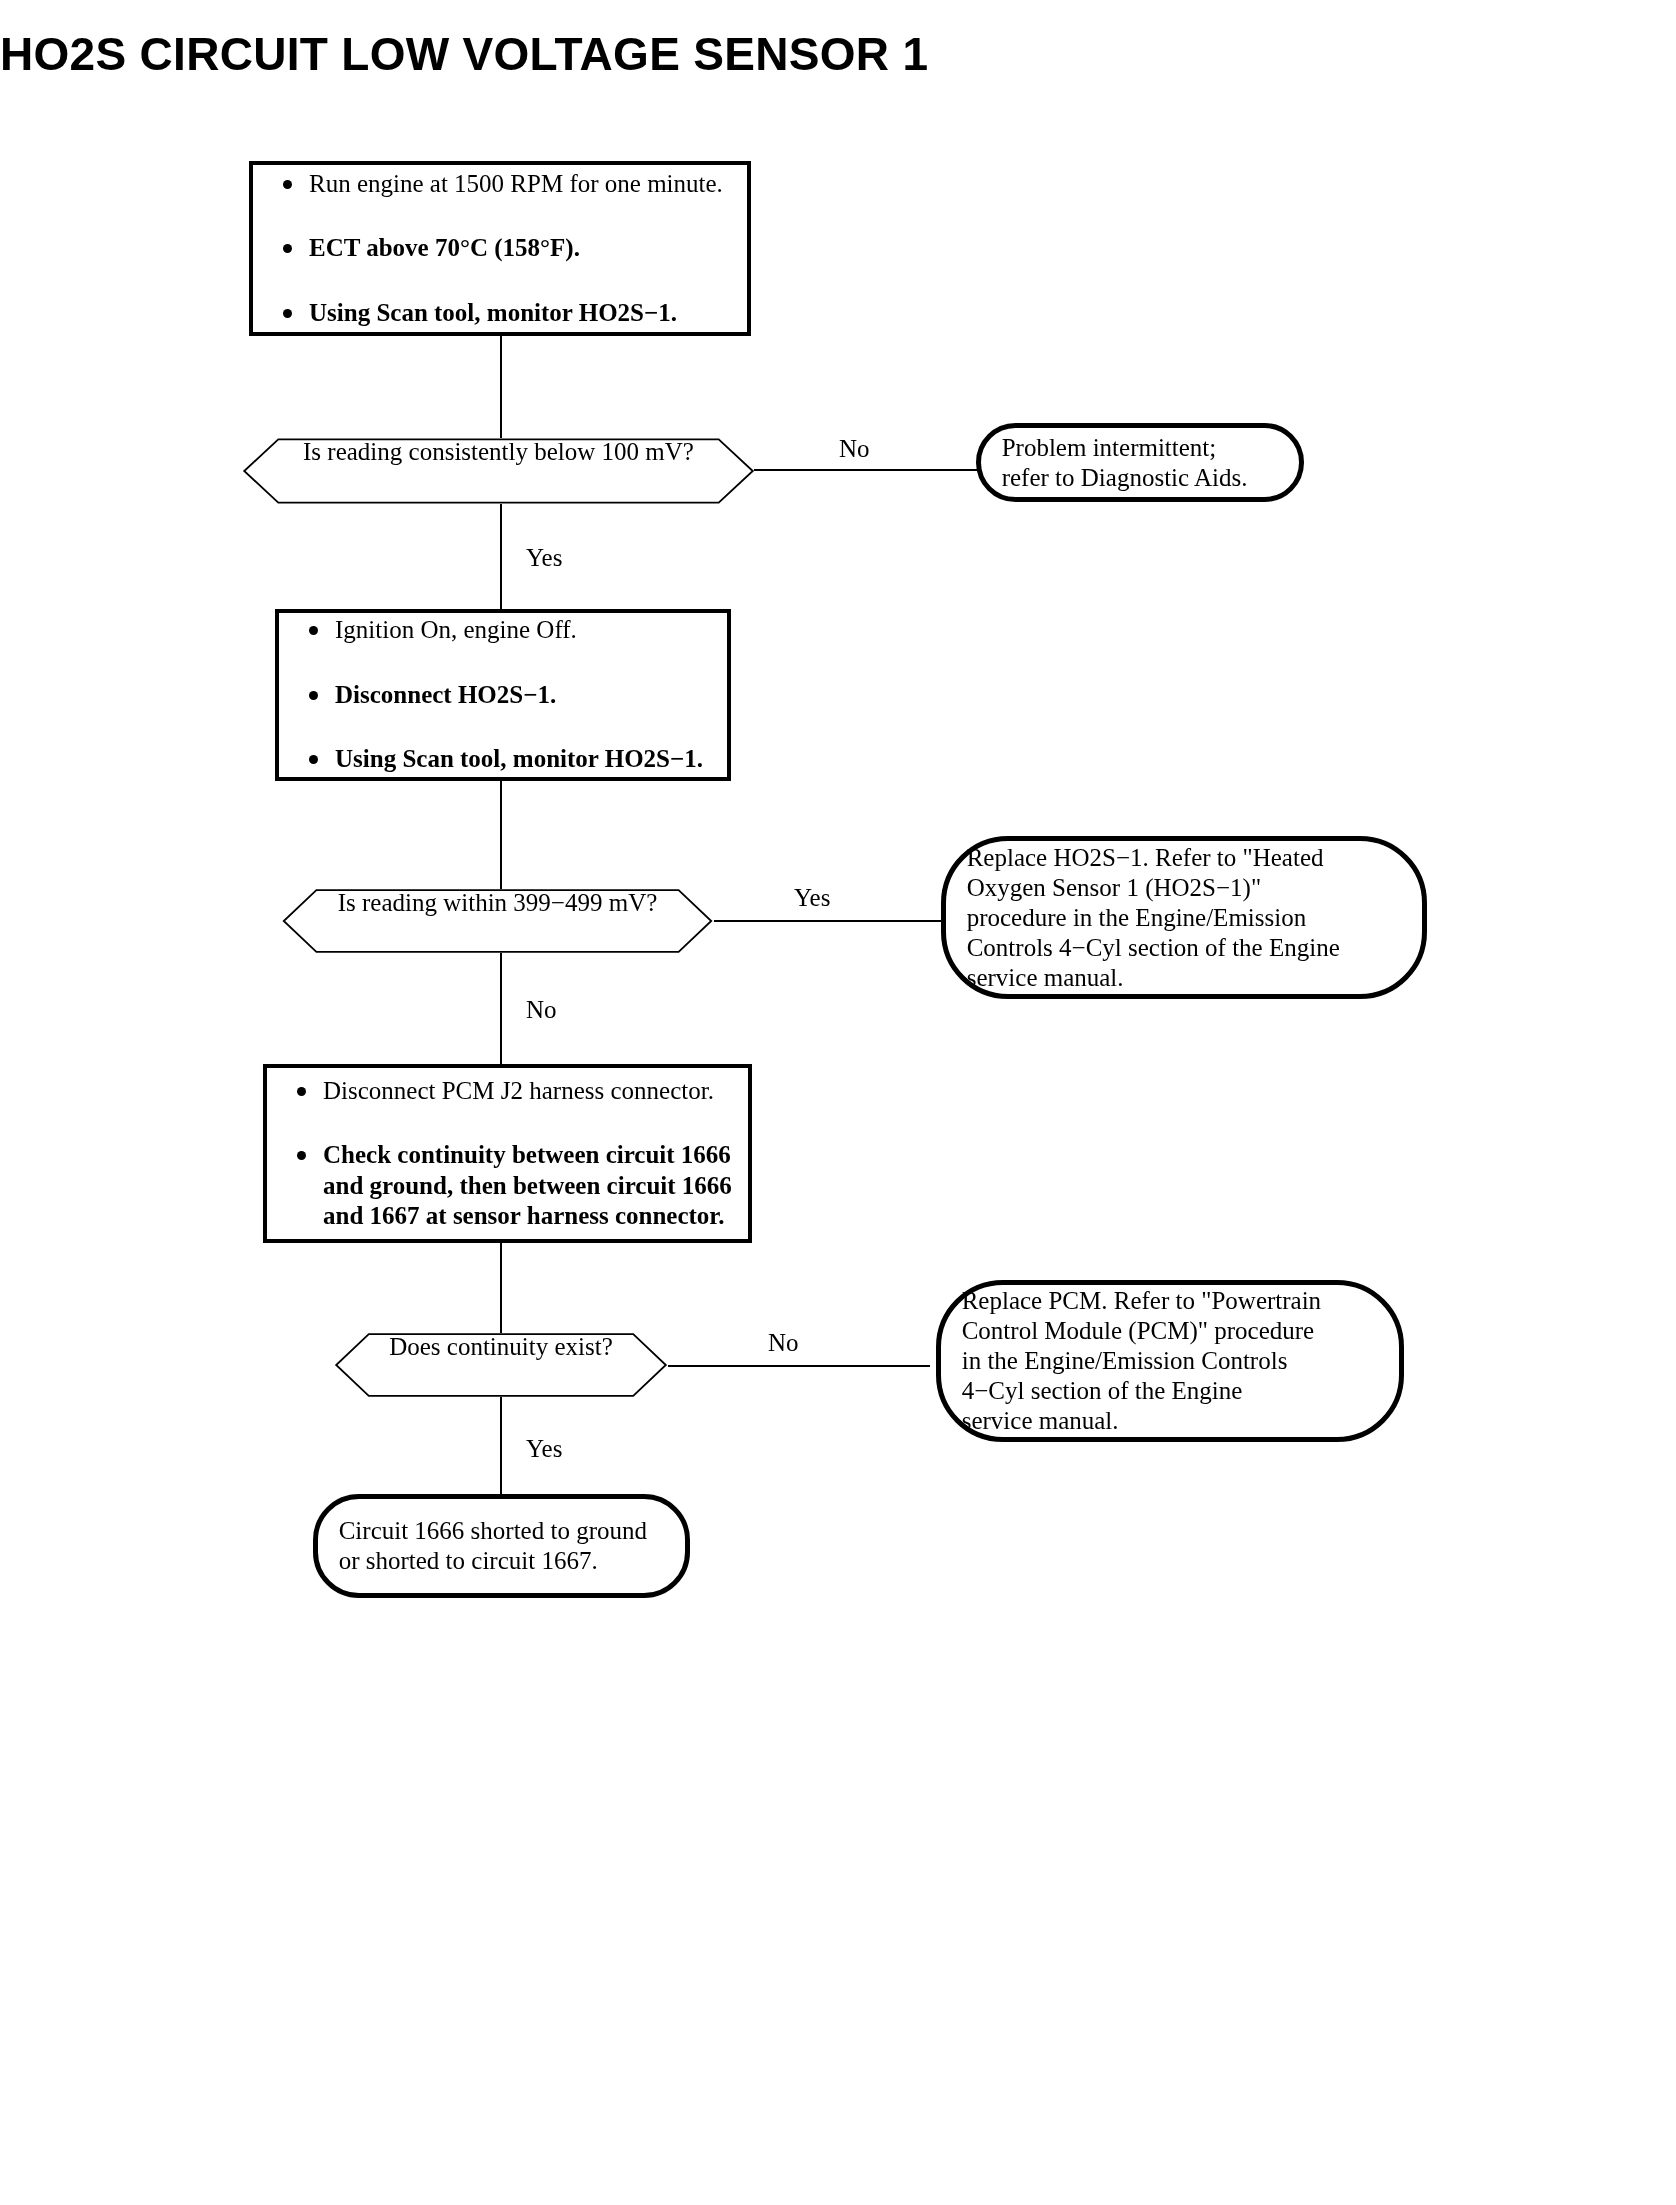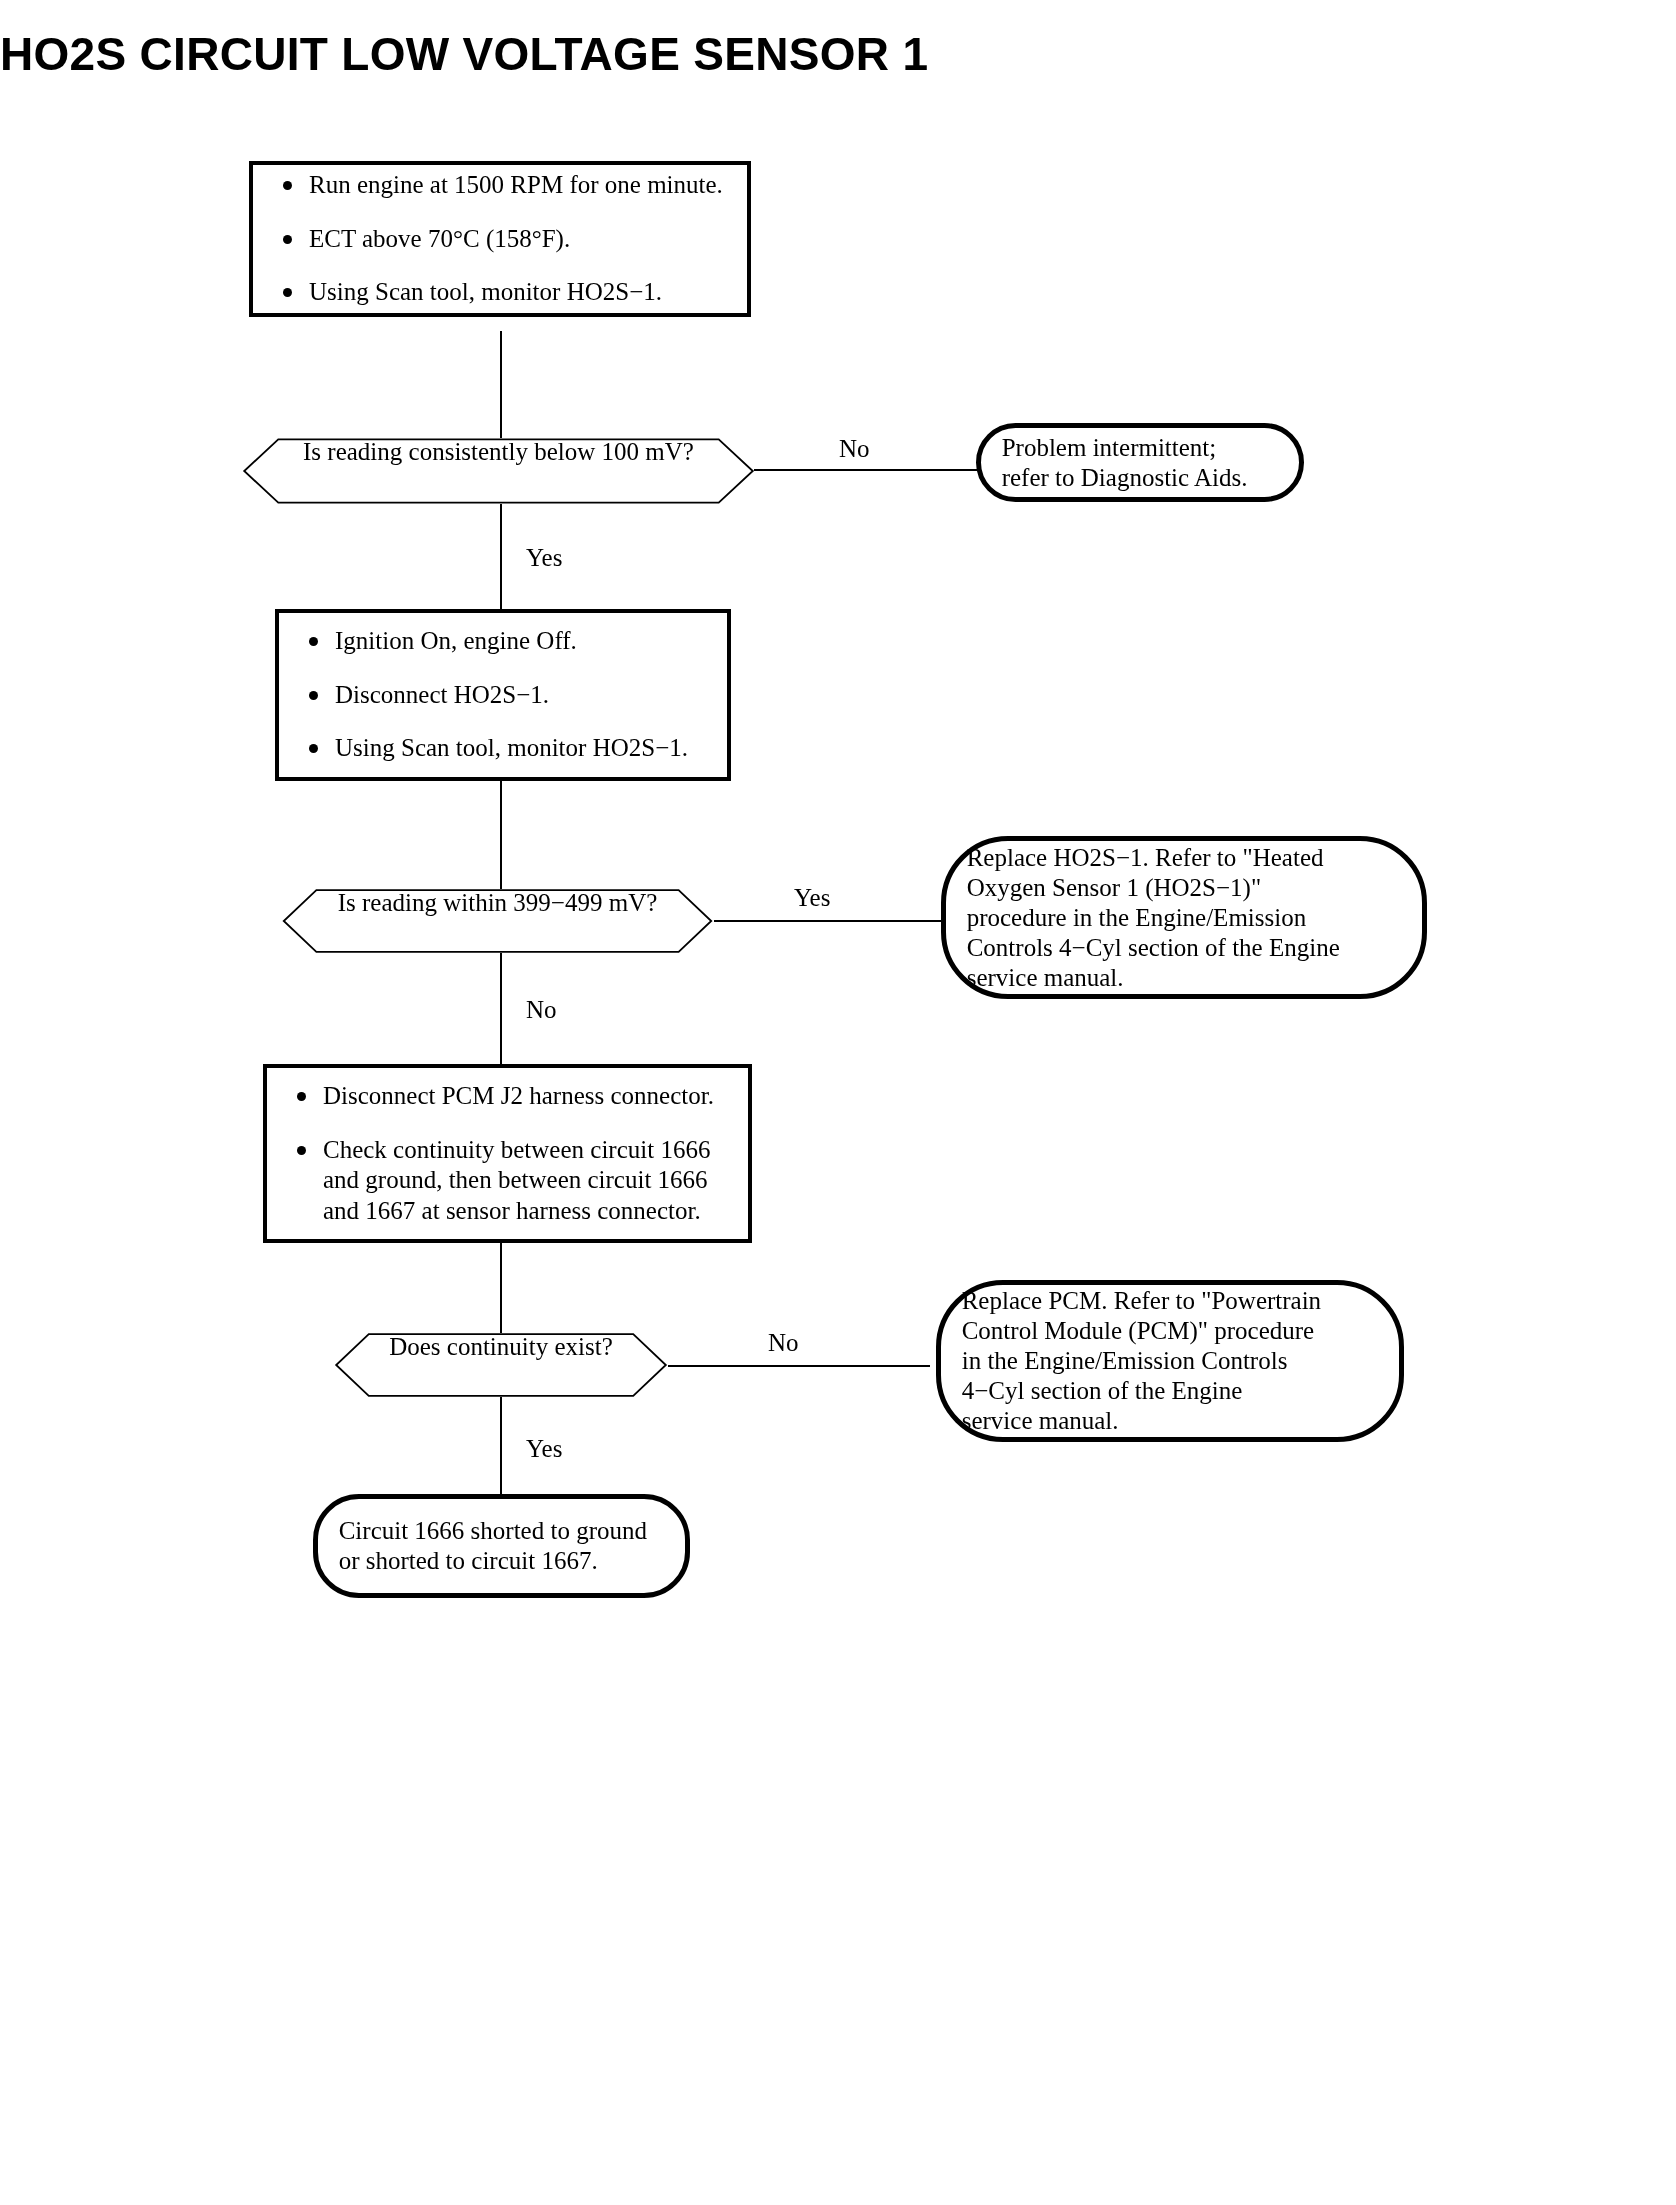--- a/index.html
+++ b/index.html
@@ -51,21 +51,22 @@
     margin: 0;
     padding: 0;
   }
   .bullet-list li {
     position: relative;
     padding-left: 44px;
     font-size: 25px;
     line-height: 1.22;
   }
   .bullet-list li + li {
-    margin-top: 23px;
+    margin-top: 34px;
+    font-weight: bold;
   }
   .bullet-list li .bullet-dot {
     position: absolute;
     left: 18px;
     top: 11px;
     width: 9px;
     height: 9px;
     border-radius: 50%;
     background: #000000;
   }
@@ -153,21 +154,21 @@
   <div class="branch-label" style="left:526px; top:544px;">Yes</div>
 
   <div class="branch-label" style="left:794px; top:884px;">Yes</div>
 
   <div class="branch-label" style="left:526px; top:996px;">No</div>
 
   <div class="branch-label" style="left:768px; top:1329px;">No</div>
 
   <div class="branch-label" style="left:526px; top:1435px;">Yes</div>
 
-  <div class="node process-box" style="left:249px; top:161px; width:502px; height:156px; padding:17px 12px;">
+  <div class="node process-box" style="left:249px; top:161px; width:502px; height:175px; padding:17px 12px;">
     <ul class="bullet-list">
       <li>
         <span class="bullet-dot"></span>
         <span>Run engine at 1500 RPM for one minute.</span>
       </li>
       <li>
         <span class="bullet-dot"></span>
         <span>ECT above 70°C (158°F).</span>
       </li>
       <li>

